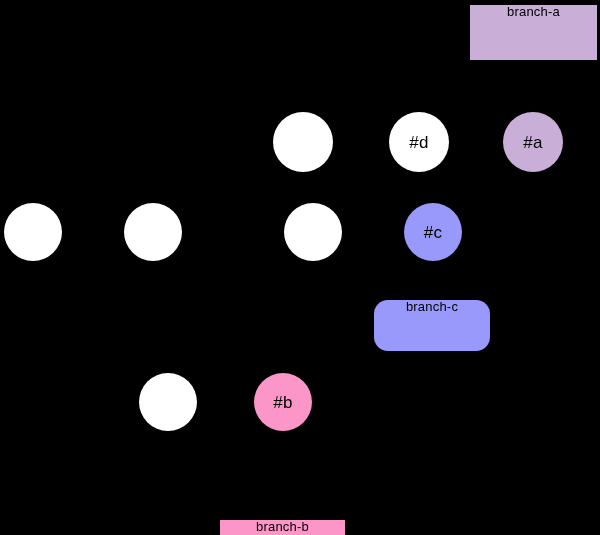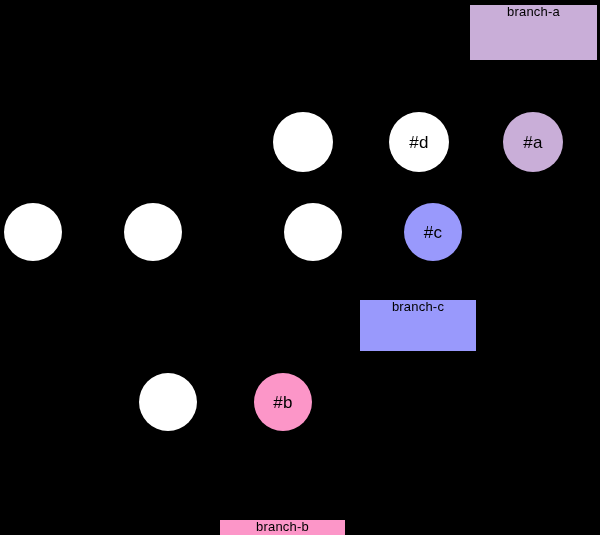--- a/index.html
+++ b/index.html
@@ -68,19 +68,19 @@
     </div>
     <div class="node" style="left: 139px; top: 373px; width: 58px; height: 58px; background: rgb(255, 255, 255); color: rgb(0, 0, 0);">
       <span></span>
     </div>
     <div class="node" style="left: 254px; top: 373px; width: 58px; height: 58px; background: rgb(252, 150, 200); color: rgb(0, 0, 0);">
       <span>#b</span>
     </div>
     <div class="branch-label" style="left: 470px; top: 5px; width: 127px; height: 55px; background: rgb(201, 174, 216); color: rgb(0, 0, 0);">
       <span>branch-a</span>
     </div>
-    <div class="branch-label" style="left: 360px; top: 300px; width: 116px; height: 51px; background: rgb(153, 153, 252); color: rgb(0, 0, 0);">
+    <div class="branch-label" style="left: 374px; top: 300px; width: 116px; height: 51px; background: rgb(153, 153, 252); color: rgb(0, 0, 0); border-radius: 14px;">
       <span>branch-c</span>
     </div>
     <div class="branch-label" style="left: 220px; top: 476px; width: 125px; height: 52px; background: rgb(252, 150, 200); color: rgb(0, 0, 0); margin-top: 44px;">
       <span>branch-b</span>
     </div>
   </div>
 
 </body></html>

